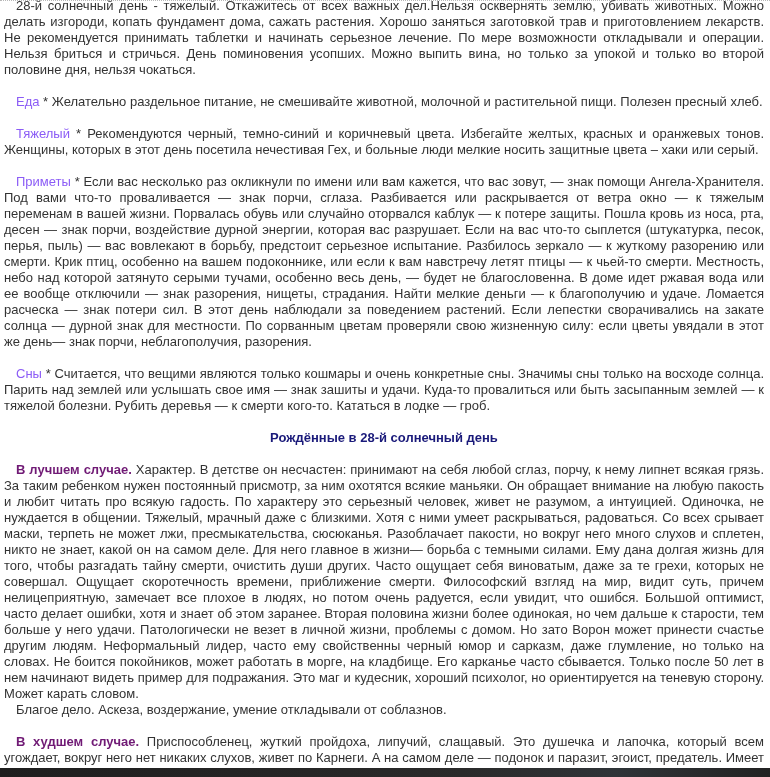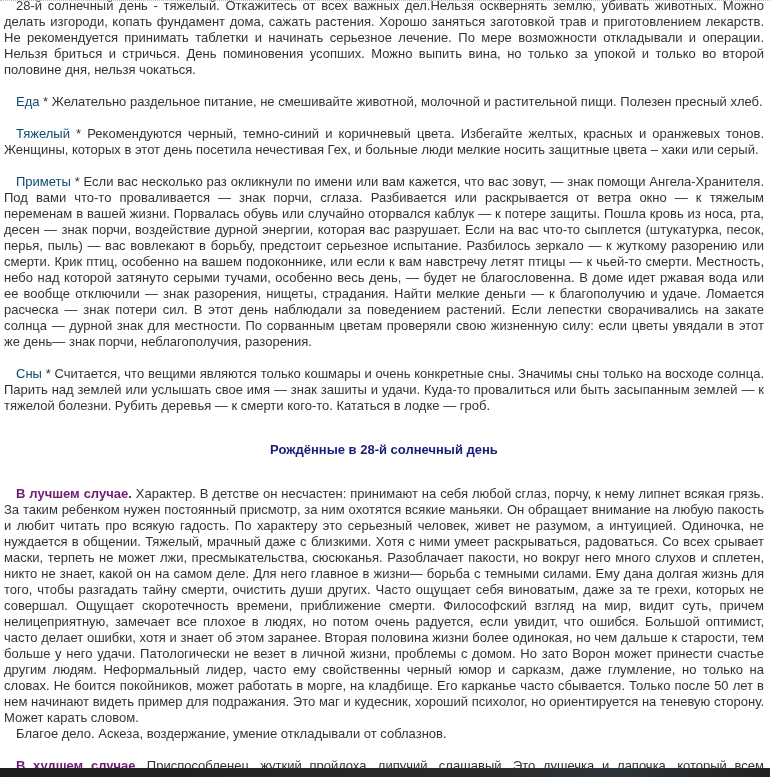--- a/index.html
+++ b/index.html
@@ -12,25 +12,25 @@
     .top-border {
       position: absolute; left: 0; top: 0; width: 770px; height: 1px;
       border-top: 1px dotted #b8b8b8;
     }
     .content {
       position: absolute; left: 4px; top: -2px; width: 760px;
     }
     p { margin: 0; text-align: justify; }
     .indent { text-indent: 12px; }
     .gap { height: 16px; }
-    .label { color: #0c4a6e; }
+    .label { color: #8b5cf6; }
     .label-bold { color: #701a75; font-weight: bold; }
     .section-title {
       text-align: center; color: #1a1a7a; font-weight: bold;
-      margin: 12px; padding: 0;
+      margin: 0; padding: 0;
     }
     .bottom-bar {
       position: absolute; left: 0; top: 768px; width: 770px; height: 9px;
       background: linear-gradient(90deg, #1e1e1e, #2a2a2a 60%, #2f3438 80%, #222 100%);
     }
   </style>
 </head>
 <body>
 
 <div class="top-border"></div>

